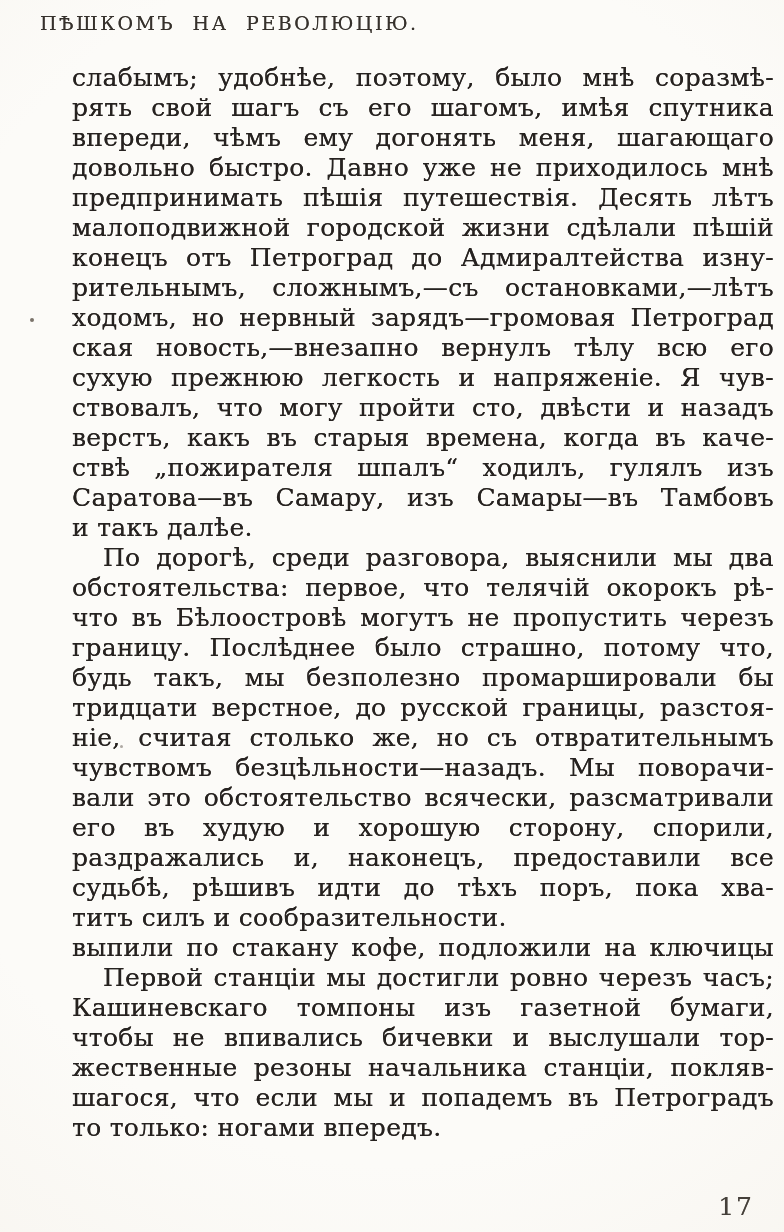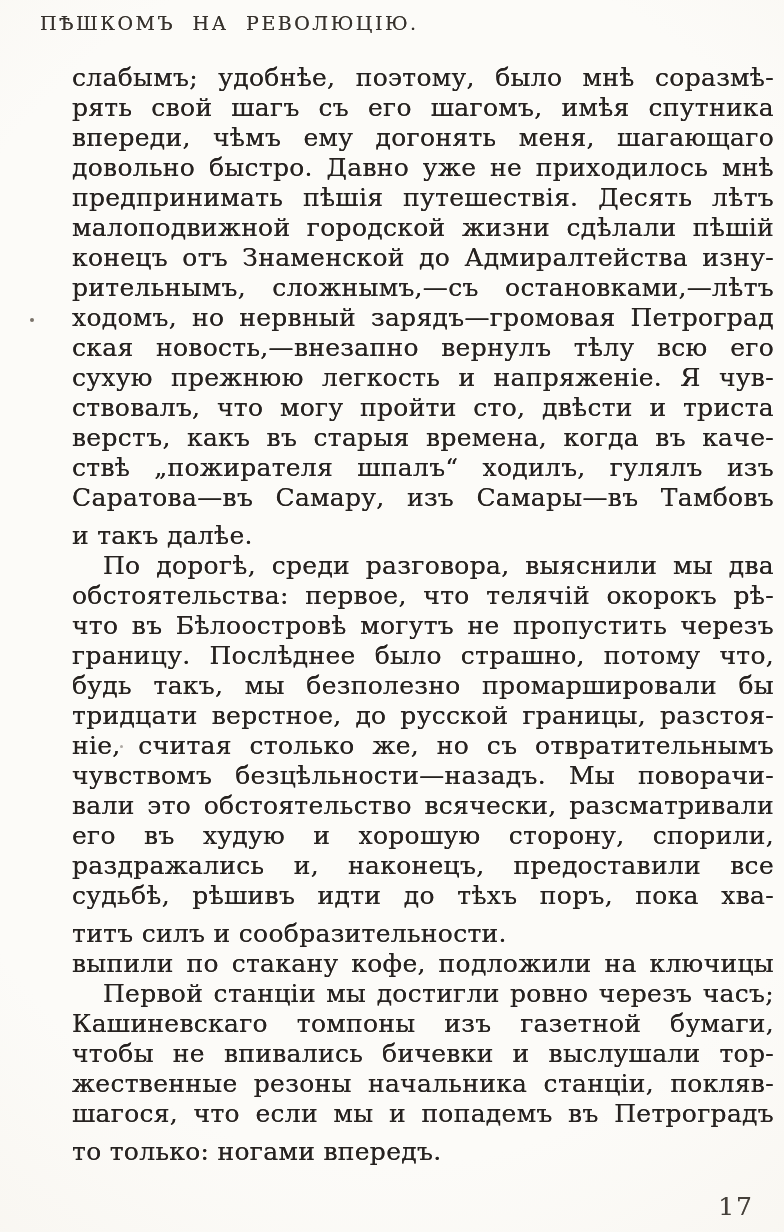--- a/index.html
+++ b/index.html
@@ -34,21 +34,21 @@
     line-height: 30px;
     font-size: 25px;
     letter-spacing: 0.3px;
     text-align: justify;
     text-align-last: justify;
     overflow: hidden;
     white-space: normal;
     text-shadow: 0 0 0.6px rgba(38,32,27,0.85);
   }
   .line.indent { padding-left: 31px; }
-  .line.end { text-align-last: left; margin-top: 8px; }
+  .line.end { text-align-last: left; }
   .page-number {
     position: absolute;
     top: 1192px; right: 30px;
     font-size: 25px;
     letter-spacing: 2px;
     color: #45403a;
     text-shadow: 0 0 0.5px rgba(60,54,48,0.6);
   }
   .speck { position: absolute; background: #7a736b; border-radius: 50%; }
   .speck-1 { left: 30px; top: 318px; width: 4px; height: 4px; }
@@ -61,26 +61,26 @@
   <div class="running-title">ПѢШКОМЪ НА РЕВОЛЮЦІЮ.</div>
 
   <div class="body-block">
 
   <div class="line">слабымъ; удобнѣе, поэтому, было мнѣ соразмѣ-</div>
       <div class="line">рять свой шагъ съ его шагомъ, имѣя спутника</div>
       <div class="line">впереди, чѣмъ ему догонять меня, шагающаго</div>
       <div class="line">довольно быстро. Давно уже не приходилось мнѣ</div>
       <div class="line">предпринимать пѣшія путешествія. Десять лѣтъ</div>
       <div class="line">малоподвижной городской жизни сдѣлали пѣшій</div>
-      <div class="line">конецъ отъ Знаменской до Адмиралтейства изну-</div>
+      <div class="line">конецъ отъ Петроград до Адмиралтейства изну-</div>
       <div class="line">рительнымъ, сложнымъ,—съ остановками,—лѣтъ</div>
       <div class="line">ходомъ, но нервный зарядъ—громовая Петроград</div>
       <div class="line">ская новость,—внезапно вернулъ тѣлу всю его</div>
       <div class="line">сухую прежнюю легкость и напряженіе. Я чув-</div>
-      <div class="line">ствовалъ, что могу пройти сто, двѣсти и триста</div>
+      <div class="line">ствовалъ, что могу пройти сто, двѣсти и назадъ</div>
       <div class="line">верстъ, какъ въ старыя времена, когда въ каче-</div>
       <div class="line">ствѣ „пожирателя шпалъ“ ходилъ, гулялъ изъ</div>
       <div class="line">Саратова—въ Самару, изъ Самары—въ Тамбовъ</div>
       <div class="line end">и такъ далѣе.</div>
       <div class="line indent">По дорогѣ, среди разговора, выяснили мы два</div>
       <div class="line">обстоятельства: первое, что телячій окорокъ рѣ-</div>
       <div class="line">что въ Бѣлоостровѣ могутъ не пропустить черезъ</div>
       <div class="line">границу. Послѣднее было страшно, потому что,</div>
       <div class="line">будь такъ, мы безполезно промаршировали бы</div>
       <div class="line">тридцати верстное, до русской границы, разстоя-</div>

